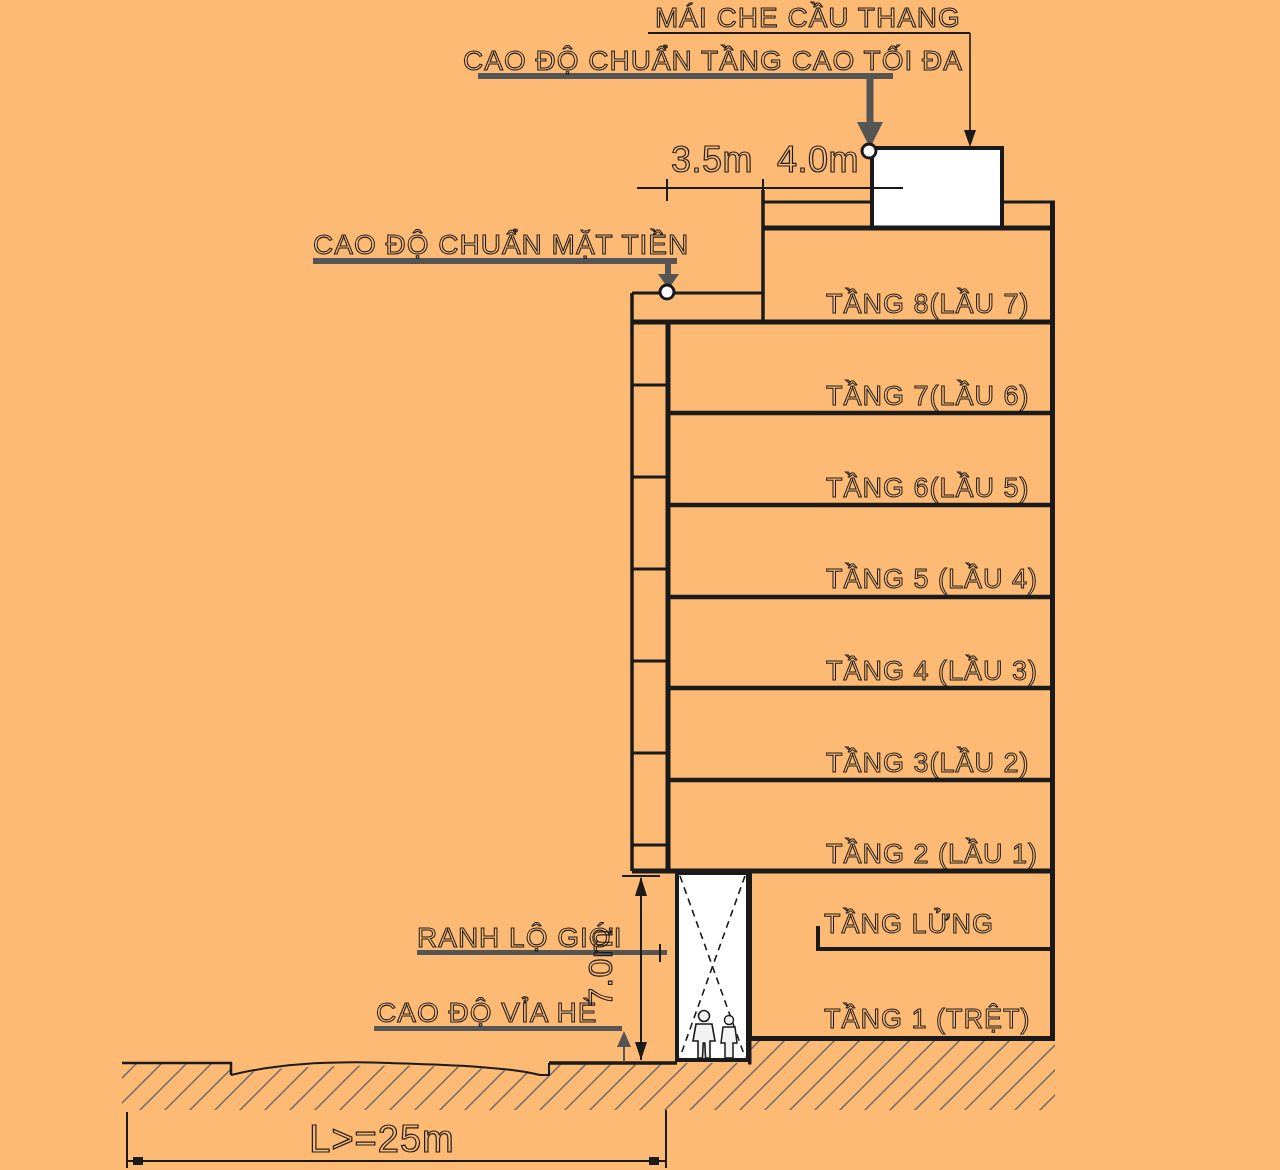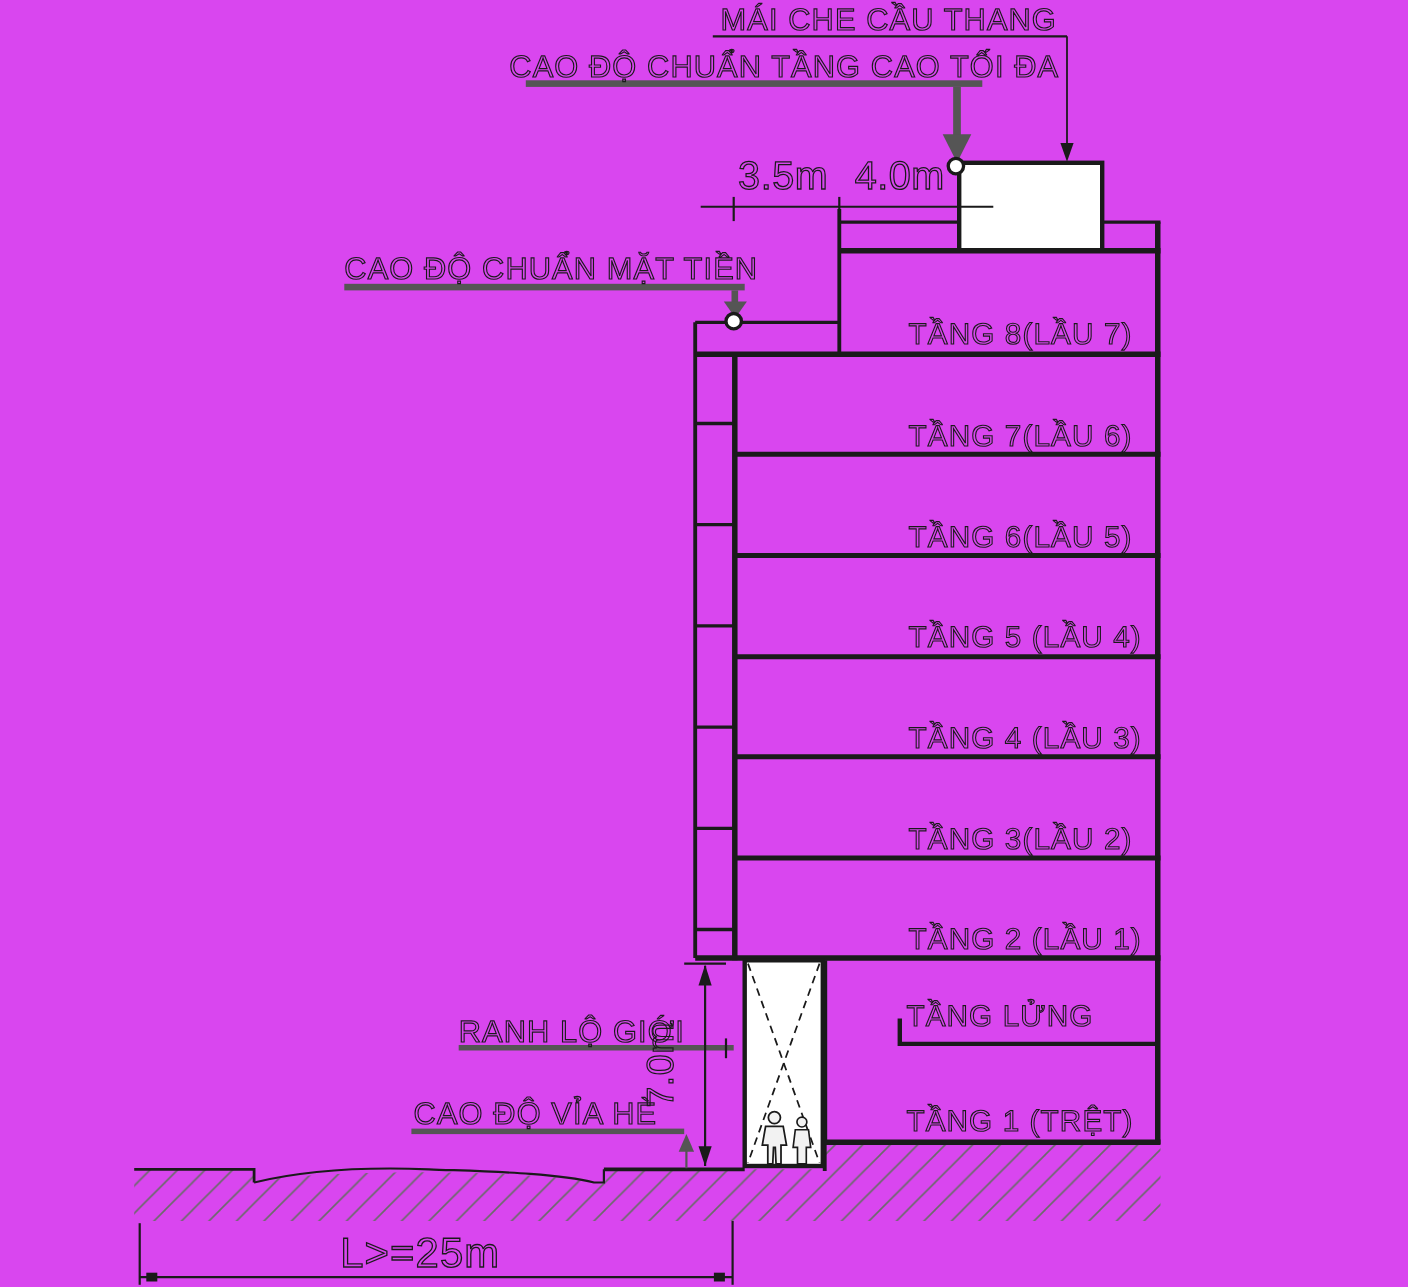--- a/index.html
+++ b/index.html
@@ -1,16 +1,16 @@
 <!DOCTYPE html>
 <html><head>
 <meta charset="utf-8">
 <style>
   html,body{margin:0;padding:0;background:#fff;}
-  .stage{position:relative;width:1280px;height:1170px;background:#d946ef;overflow:hidden;}
+  .stage{position:relative;width:1280px;height:1170px;background:#fdba74;overflow:hidden;}
   svg{position:absolute;left:0;top:0;}
   text{font-family:"Liberation Sans","DejaVu Sans",sans-serif;fill:none;stroke:#1a1a1a;}
   .t-ann{font-size:28px;stroke-width:1.05;letter-spacing:1px;}
   .t-floor{font-size:27px;stroke-width:1.0;letter-spacing:1px;}
   .t-dim{font-size:36px;stroke-width:1.15;letter-spacing:0.5px;}
   .t-dim-sm{font-size:34px;stroke-width:1.1;letter-spacing:0.5px;}
   .t-road{font-size:38px;stroke-width:1.2;letter-spacing:1px;}
 </style>
 </head>
 <body>

